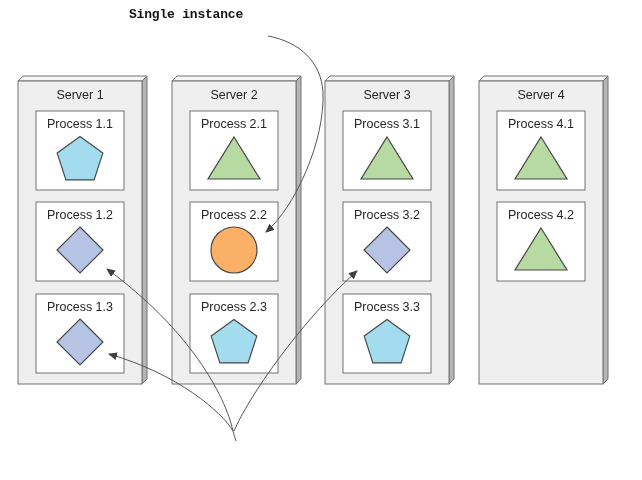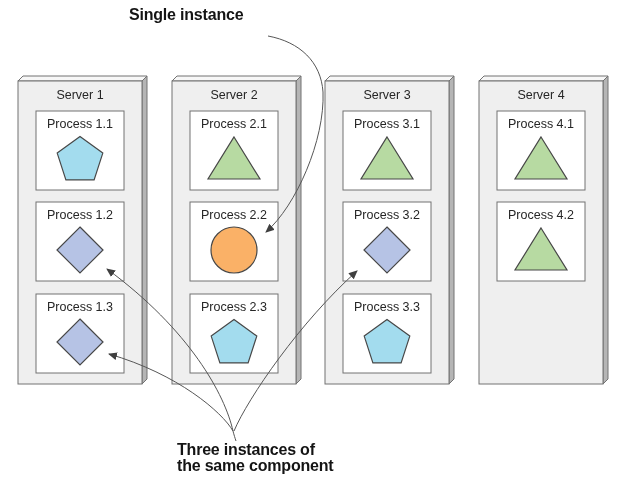--- a/index.html
+++ b/index.html
@@ -2,22 +2,22 @@
 <html><head>
 <meta charset="utf-8">
 <style>
   html,body{margin:0;padding:0;background:#ffffff;}
   .stage{
     position:relative;width:642px;height:480px;background:#ffffff;
     font-family:"Liberation Sans",sans-serif;overflow:hidden;
   }
   .stage svg{position:absolute;left:0;top:0;}
   .ann{
-    position:absolute;font-weight:bold;font-size:16px;line-height:15.5px;
-    color:#141414;letter-spacing:-0.2px;white-space:nowrap;
+    position:absolute;font-weight:bold;font-size:13px;line-height:15.5px;
+    color:#141414;letter-spacing:-0.2px;white-space:nowrap;font-family:Liberation Mono, monospace;
   }
   #ann-top{left:129px;top:7px;}
   #ann-bottom{left:177px;top:442px;}
 </style>
 </head>
 <body>
 
 <div class="stage">
 
   <svg id="diagram" width="642" height="480" viewBox="0 0 642 480">
@@ -109,18 +109,14 @@
       <path d="M 233 431 C 225 395 190 330 107 269" fill="none" stroke="#565656" stroke-width="1" marker-end="url(#ah)"></path>
       <path d="M 233 431 C 222 412 178 374 109 354" fill="none" stroke="#565656" stroke-width="1" marker-end="url(#ah)"></path>
       <path d="M 234 431 C 248 398 300 322 357 271" fill="none" stroke="#565656" stroke-width="1" marker-end="url(#ah)"></path>
       <path d="M 233 431 C 234 435 235 438 236 441" fill="none" stroke="#565656" stroke-width="1"></path>
     </svg>
 
   <div class="ann" id="ann-top">
     <span>Single instance</span><br>
   </div>
 
-  <div class="ann" id="ann-bottom">
-    <span>Three instances of</span><br>
-    <span>the same component</span>
-  </div>
 
 </div>
 
 </body></html>

